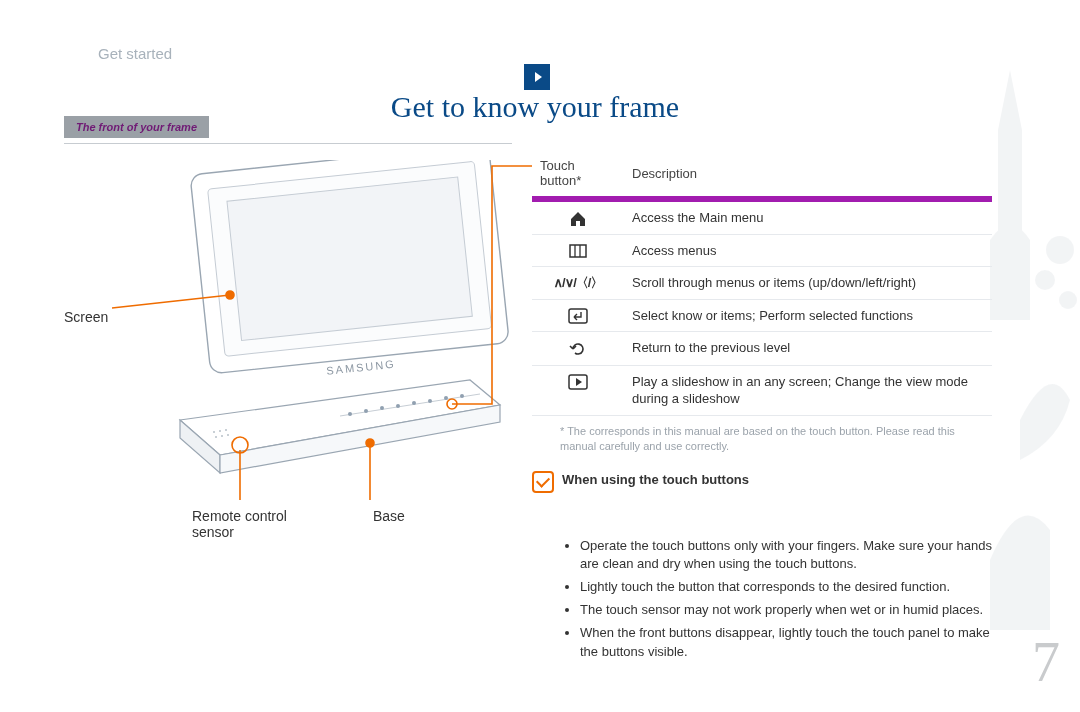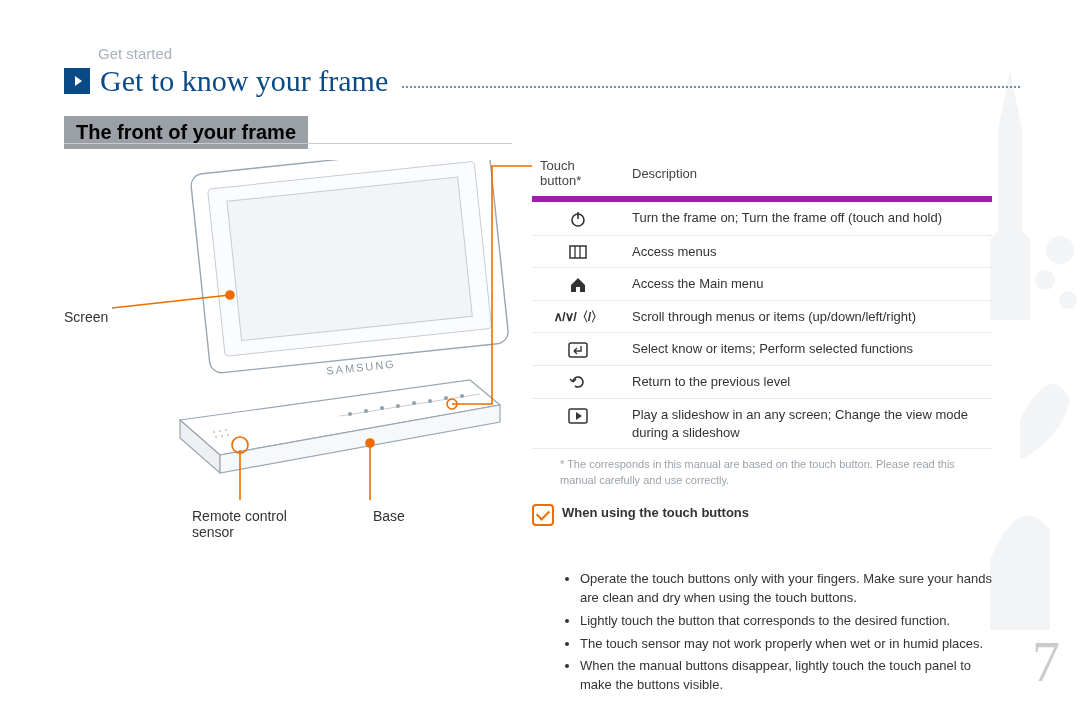--- a/index.html
+++ b/index.html
@@ -32,20 +32,21 @@
     position: absolute;
     left: 98px; top: 45px;
     font-size: 15px;
     color: #a8b2bb;
   }
   .title-bar {
     position: absolute;
     left: 64px; top: 64px; right: 60px;
     display: flex;
     align-items: center;
+    flex-direction: column;
   }
   .title-accent {
     width: 26px; height: 26px;
     background: #0a4a87;
     margin-right: 10px;
     display: flex; align-items: center; justify-content: center;
   }
   .title-accent::after {
     content: "";
     width: 0; height: 0;
@@ -66,25 +67,26 @@
     height: 1px;
     border-top: 2px dotted #0a4a87;
     opacity: 0.6;
     margin-top: 12px;
   }
   .section-head {
     position: absolute;
     left: 64px; top: 116px;
     padding: 5px 12px;
     background: #9aa0a6;
-    color: #000000;
-    font-size: 20px;
+    color: #701a75;
+    font-size: 11px;
     font-weight: bold;
     display: inline-block;
     width: auto;
+    font-style: italic;
   }
   .section-underline {
     position: absolute;
     left: 64px; top: 143px;
     width: 448px;
     height: 1px;
     background: #c7ccd1;
   }
 
   
@@ -266,44 +268,35 @@
   <table class="btns">
     <thead>
       <tr>
         <th>Touch button*</th>
         <th>Description</th>
       </tr>
     </thead>
     <tbody>
       <tr>
         <td class="icon"><span class="ticon">
-          <svg width="18" height="18" viewBox="0 0 18 18">
-                <circle cx="9" cy="10" r="6" fill="none" stroke="#333" stroke-width="1.6"></circle>
-                <line x1="9" y1="2" x2="9" y2="9" stroke="#333" stroke-width="1.6"></line>
-              </svg>
-        </span></td>
-        <td>Turn the frame on; Turn the frame off (touch and hold)</td>
+          <svg width="18" height="16" viewBox="0 0 18 16">
+                <path d="M2 8 L9 1 L16 8 V15 H11 V10 H7 V15 H2 Z" fill="#333"></path>
+              </svg>
+        </span></td>
+        <td>Access the Main menu</td>
       </tr>
       <tr>
         <td class="icon"><span class="ticon">
           <svg width="18" height="14" viewBox="0 0 18 14">
                 <rect x="1" y="1" width="16" height="12" fill="none" stroke="#333" stroke-width="1.5"></rect>
                 <line x1="6" y1="1" x2="6" y2="13" stroke="#333" stroke-width="1.3"></line>
                 <line x1="11" y1="1" x2="11" y2="13" stroke="#333" stroke-width="1.3"></line>
               </svg>
         </span></td>
         <td>Access menus</td>
-      </tr>
-      <tr>
-        <td class="icon"><span class="ticon">
-          <svg width="18" height="16" viewBox="0 0 18 16">
-                <path d="M2 8 L9 1 L16 8 V15 H11 V10 H7 V15 H2 Z" fill="#333"></path>
-              </svg>
-        </span></td>
-        <td>Access the Main menu</td>
       </tr>
       <tr>
         <td class="icon" style="font-size:13px;font-weight:bold;letter-spacing:-1px;">∧/∨/〈/〉</td>
         <td>Scroll through menus or items (up/down/left/right)</td>
       </tr>
       <tr>
         <td class="icon"><span class="ticon">
           <svg width="20" height="16" viewBox="0 0 20 16">
                 <rect x="1" y="1" width="18" height="14" rx="2" fill="none" stroke="#333" stroke-width="1.5"></rect>
                 <path d="M13 4 V9 H6 M6 9 L9 6 M6 9 L9 12" fill="none" stroke="#333" stroke-width="1.4"></path>
@@ -334,18 +327,18 @@
 
   <div class="footnote">* The corresponds in this manual are based on the touch button. Please read this manual carefully and use correctly.</div>
 
   <div class="tips">
     <span class="tips-icon"></span>
     <div class="tips-title">When using the touch buttons</div>
     <ul>
       <li>Operate the touch buttons only with your fingers. Make sure your hands are clean and dry when using the touch buttons.</li>
       <li>Lightly touch the button that corresponds to the desired function.</li>
       <li>The touch sensor may not work properly when wet or in humid places.</li>
-      <li>When the manual buttons disappear, lightly touch the touch panel to make the buttons visible.</li>
+      <li>When the front buttons disappear, lightly touch the touch panel to make the buttons visible.</li>
     </ul>
   </div>
 </div>
 
 <div class="page-number">7</div>
 
 </body></html>

